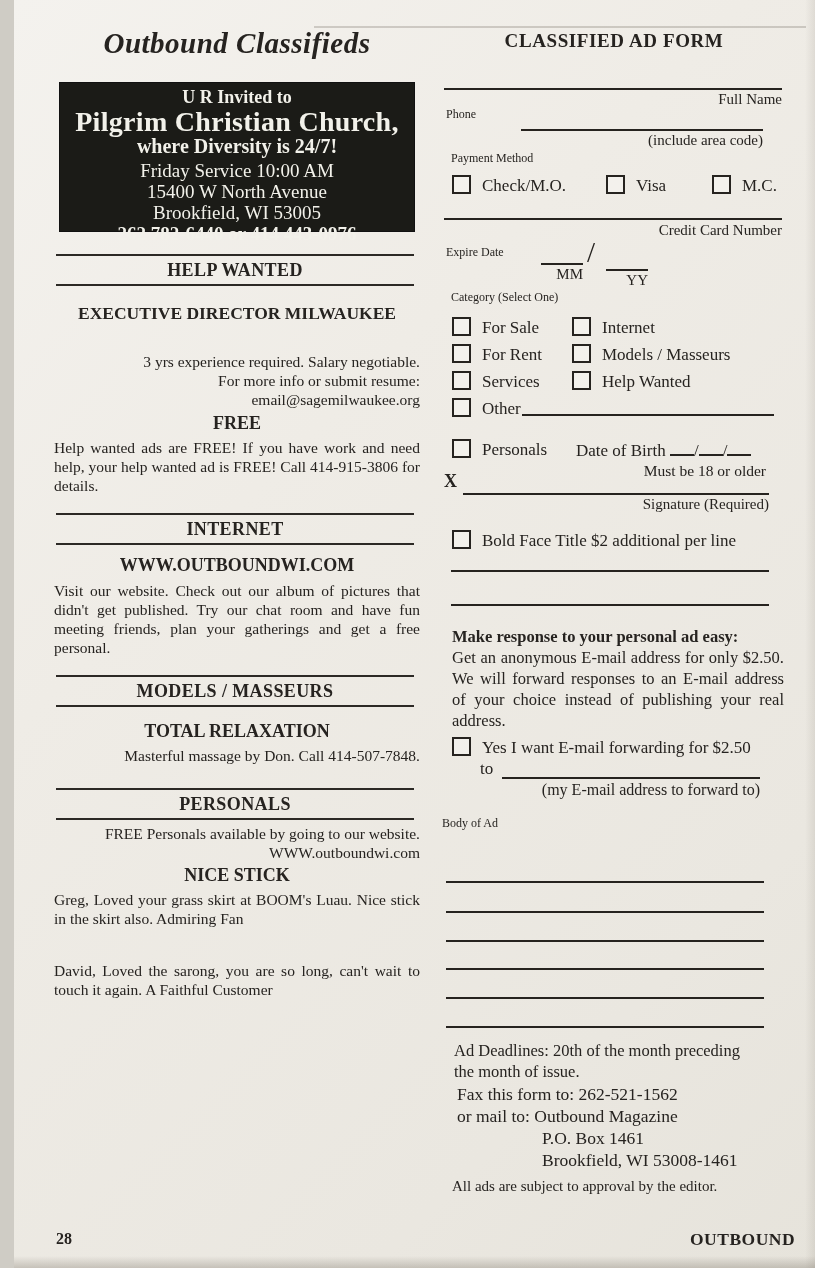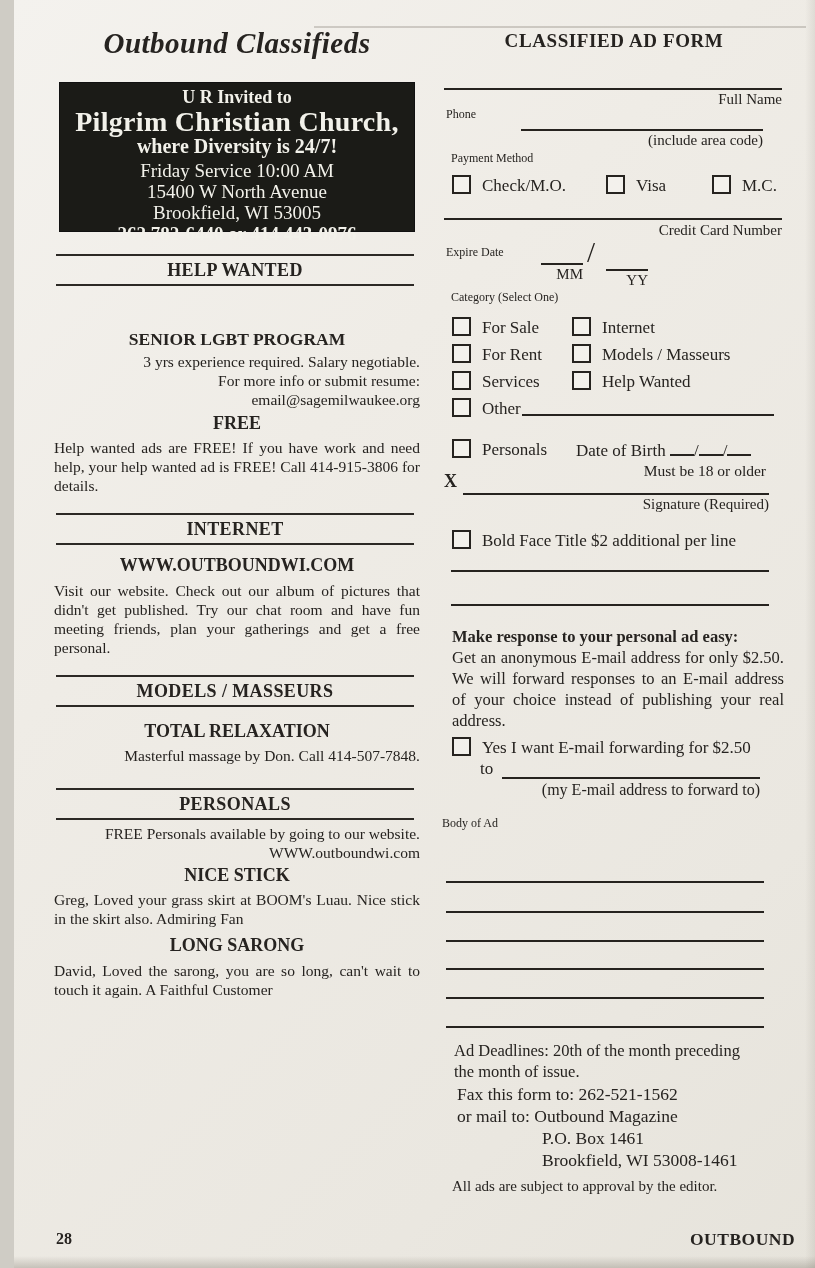--- a/index.html
+++ b/index.html
@@ -59,41 +59,40 @@
     <div class="ch-name">Pilgrim Christian Church,</div>
     <div class="ch-tag">where Diversity is 24/7!</div>
     <div class="ch-gap"></div>
     <div class="ch-plain">Friday Service 10:00 AM</div>
     <div class="ch-plain">15400 W North Avenue</div>
     <div class="ch-plain">Brookfield, WI 53005</div>
     <div class="ch-phones">262 782-6440 or 414 443-0976</div>
   </div>
 
   <div class="abs shead" style="top:254px;">HELP WANTED</div>
-  <div class="abs adtitle" style="top:326px;">SENIOR LGBT PROGRAM</div>
+  <div class="abs adtitle" style="top:300px;">EXECUTIVE DIRECTOR MILWAUKEE</div>
   <div class="abs adbody c" style="top:352px;">3 yrs experience required.  Salary negotiable.</div>
   <div class="abs adbody c" style="top:371px;">For more info or submit resume:</div>
   <div class="abs adbody c" style="top:390px;">email@sagemilwaukee.org</div>
   <div class="abs adtitle" style="top:410px;font-size:18px;">FREE</div>
   <div class="abs adbody j" style="top:438px;">Help wanted ads are FREE! If you have work and need help, your help wanted ad is FREE! Call 414-915-3806 for details.</div>
 
   <div class="abs shead" style="top:513px;">INTERNET</div>
   <div class="abs adtitle" style="top:552px;font-size:18px;">WWW.OUTBOUNDWI.COM</div>
   <div class="abs adbody j" style="top:581px;">Visit our website.  Check out our album of pictures that didn't get published.  Try our chat room and have fun meeting friends, plan your gatherings and get a free personal.</div>
 
   <div class="abs shead" style="top:675px;">MODELS / MASSEURS</div>
   <div class="abs adtitle" style="top:718px;font-size:18px;">TOTAL RELAXATION</div>
   <div class="abs adbody c" style="top:746px;">Masterful massage by Don.  Call 414-507-7848.</div>
 
   <div class="abs shead" style="top:788px;">PERSONALS</div>
   <div class="abs adbody c" style="top:824px;">FREE Personals available by going to our website.</div>
   <div class="abs adbody c" style="top:843px;">WWW.outboundwi.com</div>
   <div class="abs adtitle" style="top:862px;font-size:18px;">NICE STICK</div>
   <div class="abs adbody j" style="top:890px;">Greg, Loved your grass skirt at BOOM's Luau.  Nice stick in the skirt also.  Admiring Fan</div>
-  <div class="abs adtitle" style="top:932px;font-size:18px;">LONG SARONG</div>
   <div class="abs adbody j" style="top:961px;">David, Loved the sarong, you are so long,  can't wait to touch it again.  A Faithful Customer</div>
 
   <div class="abs form-title">CLASSIFIED AD FORM</div>
 
   <div class="rule" style="left:430px;top:88px;width:338px;"></div>
   <div class="abs hint c" style="left:430px;top:91px;width:338px;">Full Name</div>
 
   <div class="abs flabel" style="left:432px;top:107px;">Phone</div>
   <div class="rule" style="left:507px;top:129px;width:242px;"></div>
   <div class="abs hint c" style="left:507px;top:132px;width:242px;">(include area code)</div>

